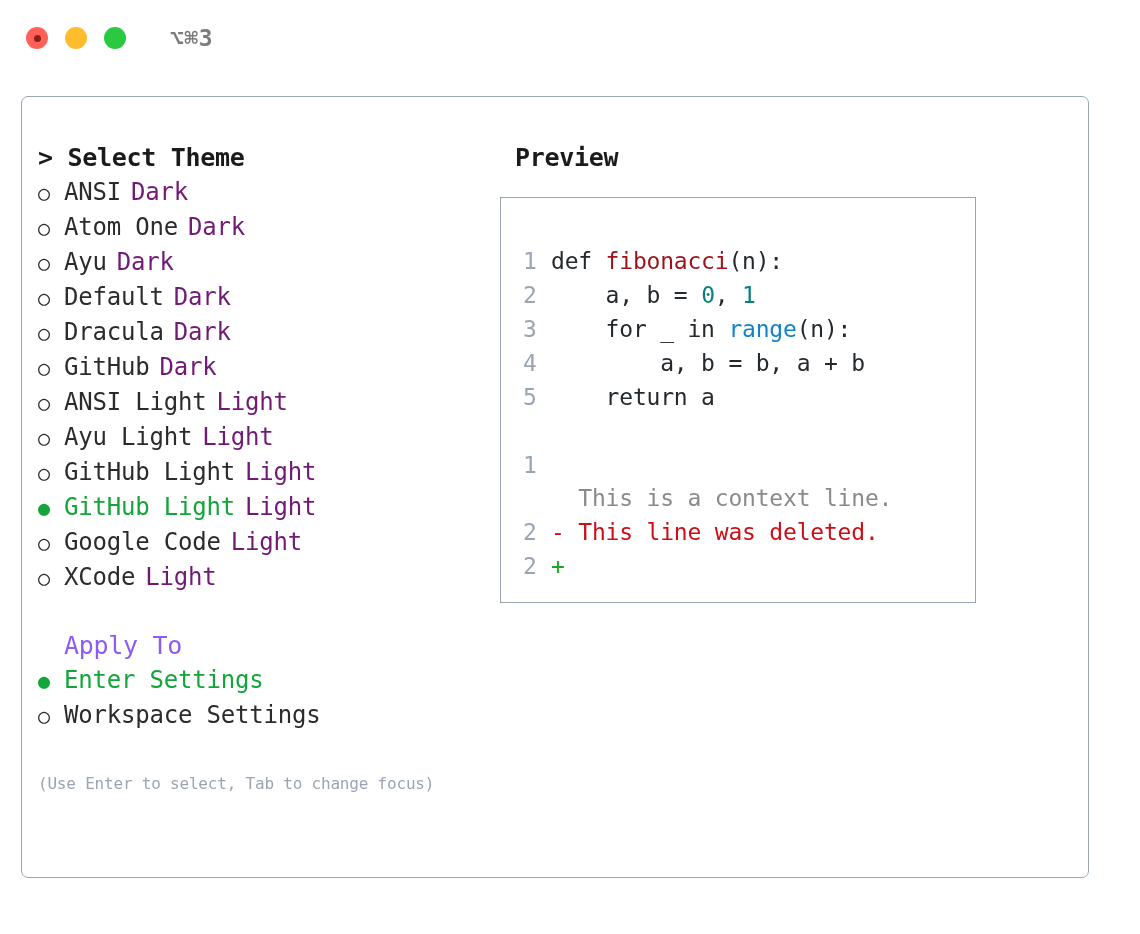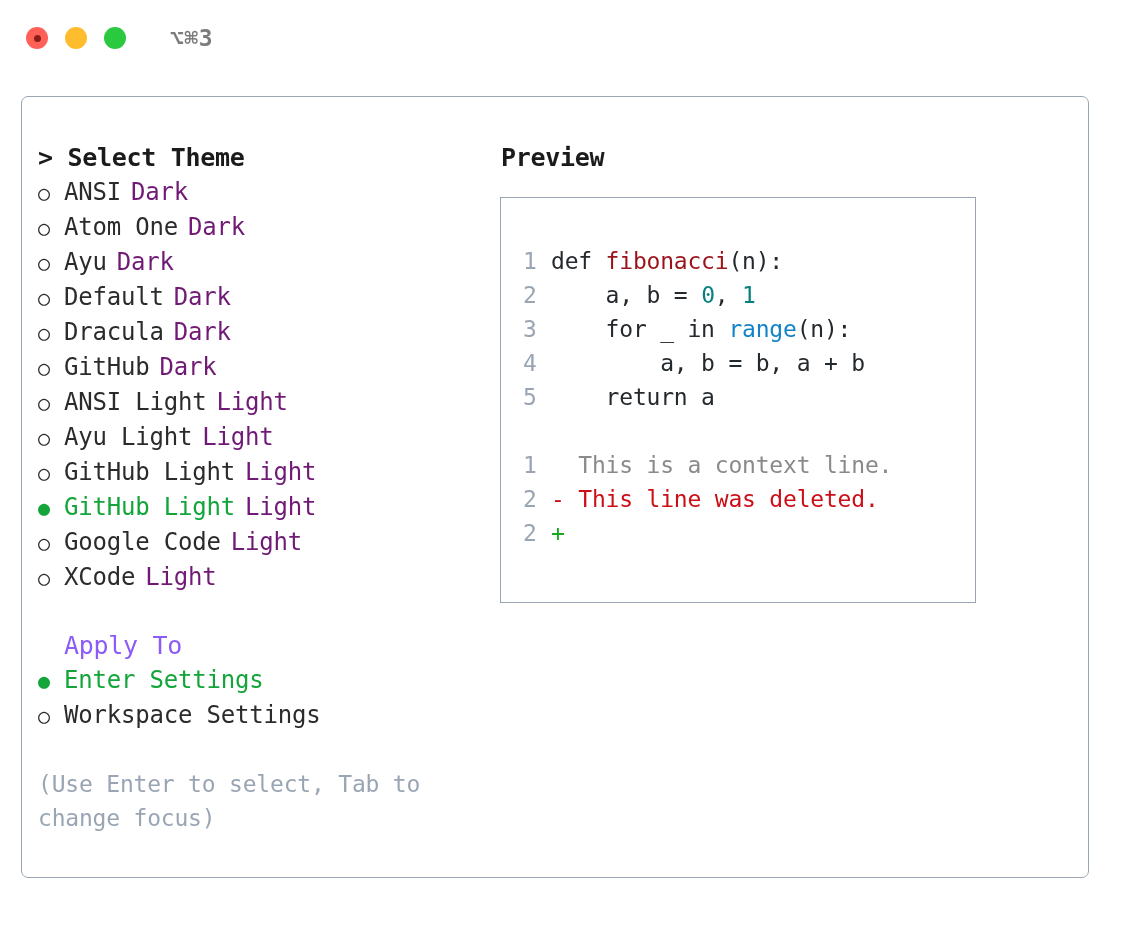--- a/index.html
+++ b/index.html
@@ -115,33 +115,33 @@
   .opt.selected .opt-label { color: #13a53a; }
   .opt-label { color: #2b2b2b; }
   .opt-tag {
     color: #701a75;
     margin-left: 10px;
   }
 
   .spacer-block { height: 34px; }
 
   .hint {
-    font-size: 23px;
+    font-size: 16px;
     line-height: 34px;
     color: #9aa5b4;
     width: 420px;
     letter-spacing: -0.2px;
   }
 
   
   .preview-head {
     font-size: 25px;
     font-weight: bold;
     color: #1b1b1b;
-    margin-left: 1px;
+    margin-left: 15px;
     letter-spacing: -0.3px;
     line-height: 34px;
   }
   .preview-box {
     margin-top: 22px;
     width: 476px;
     height: 406px;
     border: 1.5px solid #9aa5b4;
     box-sizing: border-box;
     padding: 46px 0 0 22px;
@@ -157,21 +157,21 @@
     width: 28px;
     flex: none;
     color: #9aa5b4;
     text-align: left;
   }
   .code-text { color: #24292e; }
   .tok-fn    { color: #9b1218; }
   .tok-num   { color: #0a7f7f; }
   .tok-call  { color: #1184c7; }
   .blank-line { height: 34px; }
-  .diff-ctx { color: #8a8a8a; }
+  .diff-ctx { color: #8a8a8a; margin-top: 33px; }
   .diff-del { color: #cc0f17; }
   .diff-add { color: #17a91f; }
 </style>
 </head>
 <body>
 
 <div class="window">
 
   <div class="titlebar">
     <div class="dots">

